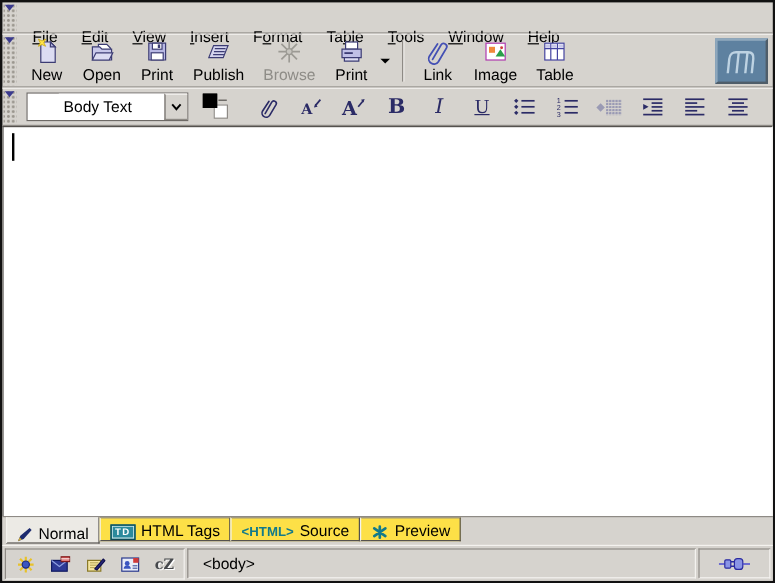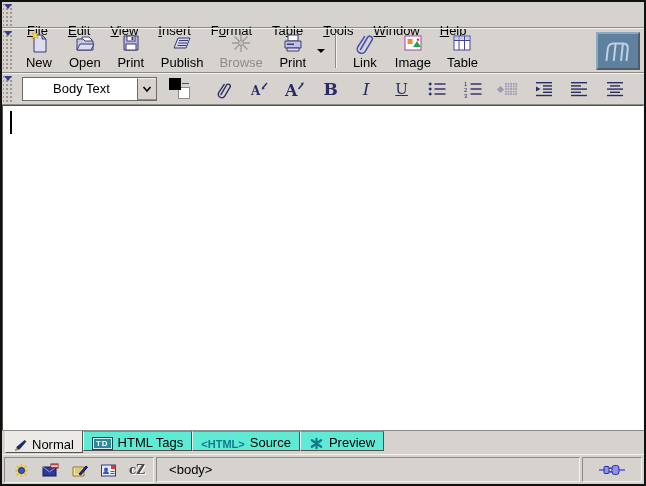--- a/index.html
+++ b/index.html
@@ -57,21 +57,21 @@
 
   
   .editarea { flex:1; background:#fff; position:relative;
               border-top:1px solid #55524e; border-left:1px solid #55524e; border-right:1px solid #f4f2ef; }
   .caret { position:absolute; left:7px; top:5px; width:2px; height:23px; background:#000; }
 
   
   .tabrow { height:24px; flex-shrink:0; display:flex; align-items:stretch; padding-left:3px; background:#d6d3ce; border-top:1px solid #8e8a85; }
   .tab { display:flex; align-items:flex-end; gap:5px; padding:0 8px; font-size:13px; cursor:default;
          border-left:1px solid #f4f2ef; border-right:1px solid #55524e; border-bottom:1px solid #55524e; margin-bottom:2px; }
-  .tab.inactive { background:#5eead4; border-top:1px solid #8e8a85; margin-bottom:3px; }
+  .tab.inactive { background:#fde047; border-top:1px solid #8e8a85; margin-bottom:3px; }
   .tab.active { background:#eceae5; margin-bottom:1px; }
   .td-badge { background:#2b8a9c; border:1px solid #0e4b57; box-shadow:inset 0 0 0 1px #cfe9ec; color:#fff;
               font-size:8px; font-weight:bold; padding:1px 3px; line-height:9px; letter-spacing:1px; }
   .src-badge { color:#127a8a; font-weight:bold; font-size:11px; letter-spacing:0; }
 
   
   .statusbar { height:30px; flex-shrink:0; display:flex; align-items:stretch; gap:2px; padding:2px; border-top:1px solid #f4f2ef; background:#d6d3ce; }
   .panel { border:1px solid; border-color:#8e8a85 #f4f2ef #f4f2ef #8e8a85; display:flex; align-items:center; }
   .panel.icons { padding:12px 8px; gap:12px; }
   .panel.body-path { flex:1; padding:0 12px; }

